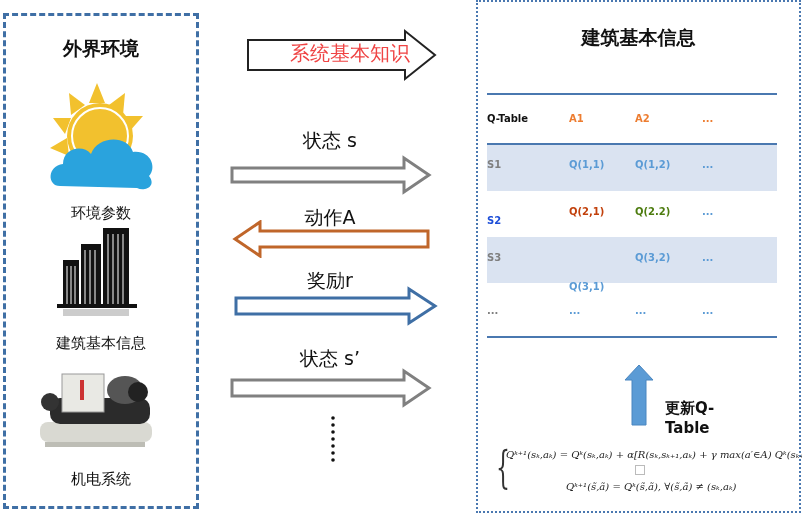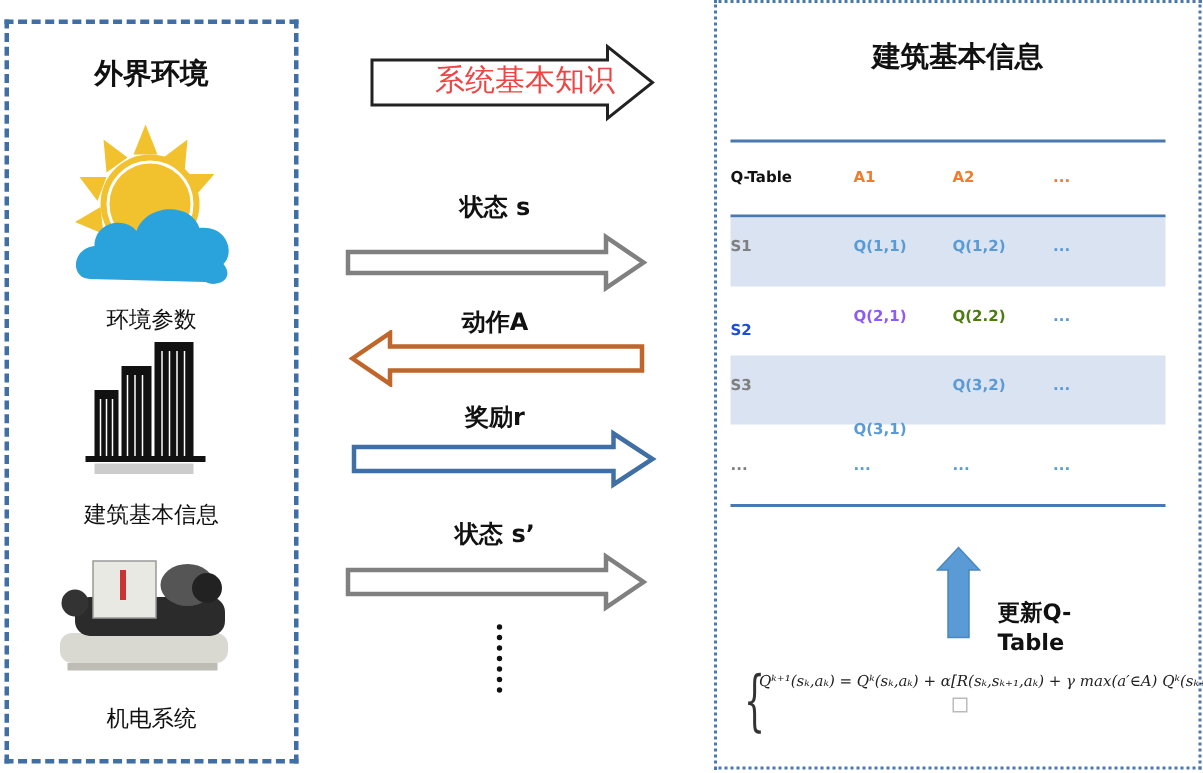--- a/index.html
+++ b/index.html
@@ -5,21 +5,21 @@
   html, body { margin:0; padding:0; background:#fff; }
   body { width:802px; height:515px; position:relative; overflow:hidden;
          font-family:"DejaVu Sans","Liberation Sans",sans-serif; }
   .abs { position:absolute; }
   .left-box { left:3px; top:13px; width:196px; height:496px;
               border:3px dashed #3f6fa5; box-sizing:border-box; }
   .right-box { left:476px; top:0px; width:325px; height:513px;
                border:2px dotted #4a78b0; box-sizing:border-box; }
   .ttl { font-weight:bold; font-size:19px; color:#111; text-align:center; }
   .lbl { font-size:15px; color:#111; text-align:center; }
-  .arrow-label { font-weight:bold; font-size:16px; color:#111; text-align:center; }
+  .arrow-label { font-weight:normal; font-size:19px; color:#111; text-align:center; }
   .qt-row { position:absolute; left:487px; width:290px; height:46px; }
   .qt-row.shade { background:#dae3f1; }
   .cell { position:absolute; font-weight:bold; font-size:10px; text-align:left; width:80px; }
   .hline { position:absolute; left:487px; width:290px; height:2px; background:#4a78b0; }
   .formula { font-family:"DejaVu Serif","Liberation Serif",serif; font-style:italic; font-size:10px; color:#222; }
 </style>
 </head>
 <body>
 
 <div class="abs left-box"></div>
@@ -124,21 +124,21 @@
 <div class="hline" style="top:143px;"></div>
 
 <div class="qt-row shade" style="top:145px;">
   <div class="cell" style="left:0px;width:85px;top:14px;color:#7f7f7f;">S1</div>
   <div class="cell" style="left:82px;top:14px;color:#5b9bd5;">Q(1,1)</div>
   <div class="cell" style="left:148px;top:14px;color:#5b9bd5;">Q(1,2)</div>
   <div class="cell" style="left:215px;top:14px;color:#5b9bd5;">...</div>
 </div>
 <div class="qt-row" style="top:191px;">
   <div class="cell" style="left:0px;width:85px;top:24px;color:#1d4ed8;">S2</div>
-  <div class="cell" style="left:82px;top:15px;color:#8b5cf6;">Q(2,1)</div>
+  <div class="cell" style="left:82px;top:15px;color:#c2410c;">Q(2,1)</div>
   <div class="cell" style="left:148px;top:15px;color:#4d7c0f;">Q(2.2)</div>
   <div class="cell" style="left:215px;top:15px;color:#5b9bd5;">...</div>
 </div>
 <div class="qt-row shade" style="top:237px;">
   <div class="cell" style="left:0px;width:85px;top:15px;color:#7f7f7f;">S3</div>
   <div class="cell" style="left:82px;top:15px;color:#5b9bd5;margin-top:29px;">Q(3,1)</div>
   <div class="cell" style="left:148px;top:15px;color:#5b9bd5;">Q(3,2)</div>
   <div class="cell" style="left:215px;top:15px;color:#5b9bd5;">...</div>
 </div>
 <div class="qt-row" style="top:283px;height:52px;">
@@ -154,13 +154,14 @@
 </svg>
 <div class="abs" style="left:665px;top:398px;font-size:15px;font-weight:bold;color:#111;line-height:20px;">
   <div>更新Q-</div>
   <div>Table</div>
 </div>
 
 <div class="abs" style="left:496px;top:443px;width:295px;height:56px;">
   <div class="abs" style="left:0;top:0;font-size:44px;line-height:50px;font-family:'DejaVu Serif',serif;color:#333;transform:scaleX(0.5);transform-origin:left top;">{</div>
   <div class="abs formula" style="left:10px;top:6px;white-space:nowrap;">Qᵏ⁺¹(sₖ,aₖ) = Qᵏ(sₖ,aₖ) + α[R(sₖ,sₖ₊₁,aₖ) + γ max(a′∈A) Qᵏ(sₖ₊₁,a′) − Qᵏ(sₖ,aₖ)]</div>
   <div class="abs" style="left:139px;top:22px;width:8px;height:8px;border:1px solid #bbb;"></div>
+  <div class="abs formula" style="left:70px;top:38px;white-space:nowrap;">Qᵏ⁺¹(s̃,ã) = Qᵏ(s̃,ã), ∀(s̃,ã) ≠ (sₖ,aₖ)</div>
 </div>
 
 </body></html>

